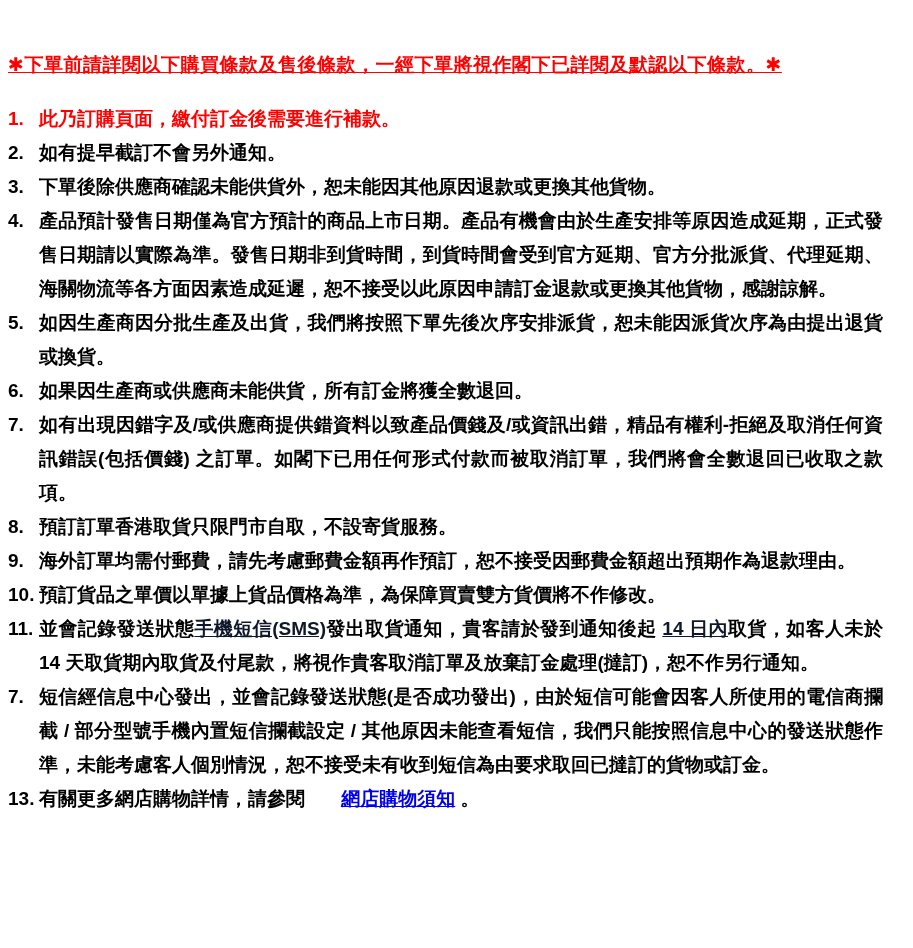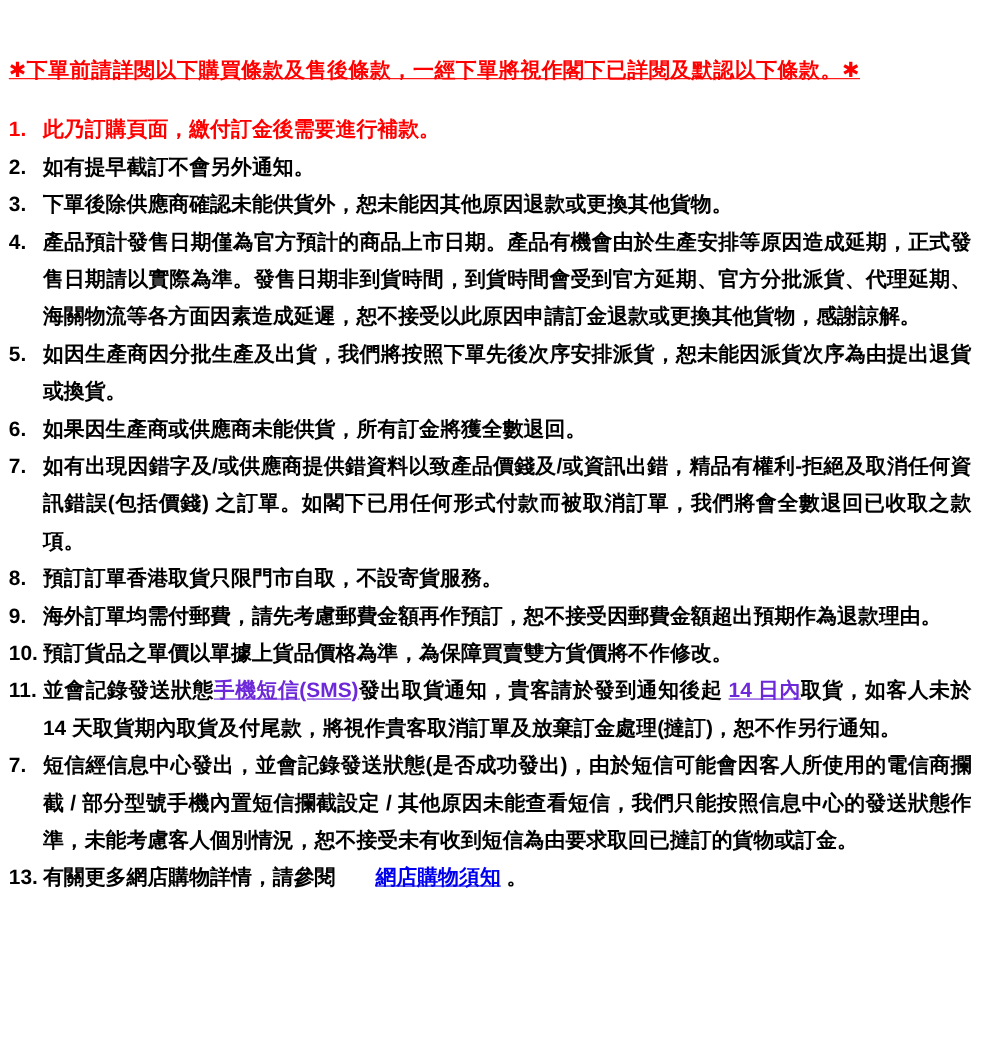--- a/index.html
+++ b/index.html
@@ -45,21 +45,21 @@
     white-space: nowrap;
   }
   .term-item .body {
     flex: 1 1 auto;
     text-align: justify;
   }
   .term-item.red {
     color: #ff0000;
   }
   .red-underline {
-    color: #6d28d9;
+    color: #0f172a;
     text-decoration: underline;
   }
   a.link {
     color: #0000ee;
     text-decoration: underline;
     font-weight: bold;
     cursor: pointer;
     margin-left: 31px;
   }
 </style>

